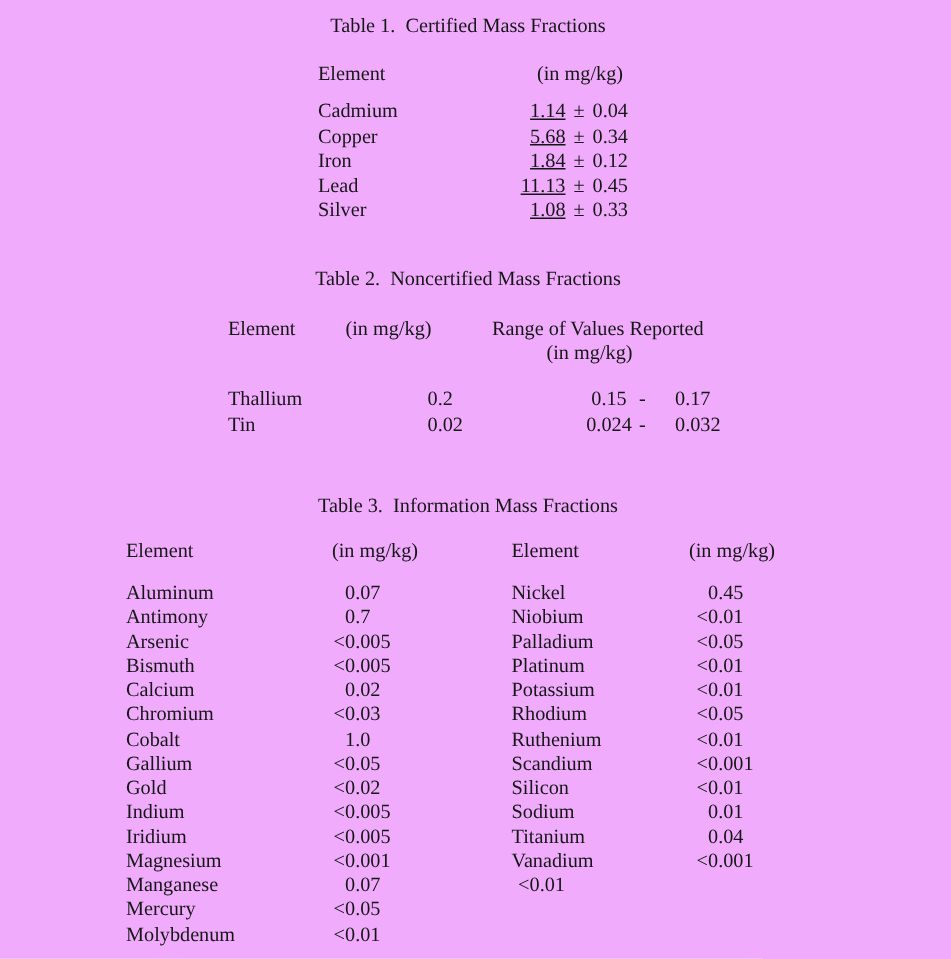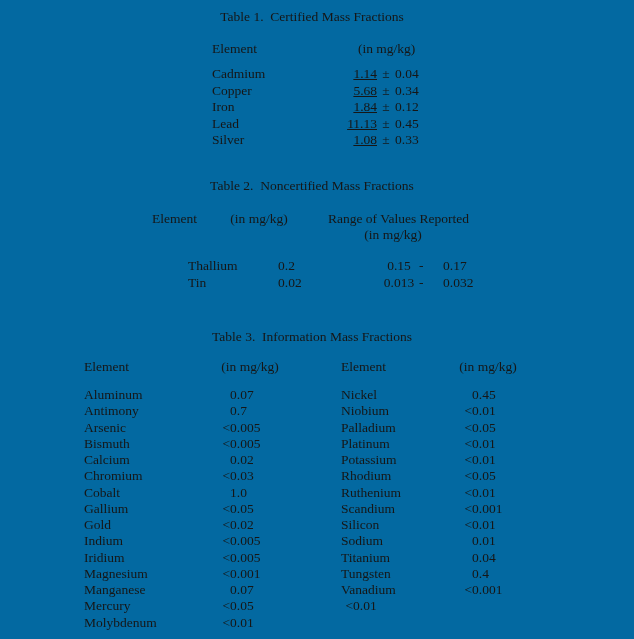--- a/index.html
+++ b/index.html
@@ -1,33 +1,33 @@
 <!DOCTYPE html>
 <html><head>
 <meta charset="utf-8">
 <style>
   html,body { margin:0; padding:0; }
   .page {
     position:relative; width:634px; height:639px;
-    background:#0369a1; color:#161616;
+    background:#f0abfc; color:#161616;
     font-family:"Liberation Serif", serif;
     font-size:13.5px; overflow:hidden;
   }
   .abs { position:absolute; }
   .title { width:624px; left:0; text-align:center; white-space:pre; }
   .hdr { white-space:pre; }
   .row { display:flex; }
   .t1-row { height:16.5px; line-height:16.5px; }
   .t1-name { width:124px; }
   .t1-val { width:41px; text-align:right;text-decoration:underline; }
   .t1-pm { width:18px; text-align:center; }
   .t1-err { width:40px; text-align:left; }
   .t2-row { height:16.5px; line-height:16.5px; }
-  .t2-name { width:90px;margin-left:36px; }
-  .t2-val { width:103px; }
+  .t2-name { width:90px; }
+  .t2-val { width:103px;margin-left:43px; }
   .t2-low { width:36px;text-align:center; }
   .t2-sep { width:24px; padding-left:2px; }
   .t2-high { width:44px; }
   .t3-row { height:16.25px; line-height:16.25px; }
   .t3-name-l { width:133px; }
   .t3-name-r { width:119px; }
   .t3-prefix { width:13px; text-align:right; }
   .t3-prefix-r { width:12px; text-align:right; }
   .t3-digits { text-align:left; }
   .center90 { width:90px; text-align:center; }
@@ -86,21 +86,21 @@
     <div class="row t2-row">
       <span class="t2-name">Thallium</span>
       <span class="t2-val">0.2</span>
       <span class="t2-low">0.15</span>
       <span class="t2-sep">-</span>
       <span class="t2-high">0.17</span>
     </div>
     <div class="row t2-row">
       <span class="t2-name">Tin</span>
       <span class="t2-val">0.02</span>
-      <span class="t2-low">0.013</span>
+      <span class="t2-low">0.024</span>
       <span class="t2-sep">-</span>
       <span class="t2-high">0.032</span>
     </div>
   </div>
 
   <div class="abs title" style="top:329px;">Table 3.  Information Mass Fractions</div>
 
   <div class="abs hdr" style="left:84px; top:359px;">Element</div>
   <div class="abs hdr center90" style="left:205px; top:359px;">(in mg/kg)</div>
   <div class="abs hdr" style="left:341px; top:359px;">Element</div>
@@ -234,25 +234,20 @@
       <span class="t3-name-r">Sodium</span>
       <span class="t3-prefix-r"></span>
       <span class="t3-digits">0.01</span>
     </div>
     <div class="row t3-row">
       <span class="t3-name-r">Titanium</span>
       <span class="t3-prefix-r"></span>
       <span class="t3-digits">0.04</span>
     </div>
     <div class="row t3-row">
-      <span class="t3-name-r">Tungsten</span>
-      <span class="t3-prefix-r"></span>
-      <span class="t3-digits">0.4</span>
-    </div>
-    <div class="row t3-row">
       <span class="t3-name-r">Vanadium</span>
       <span class="t3-prefix-r">&lt;</span>
       <span class="t3-digits">0.001</span>
     </div>
     <div class="row t3-row">
       <span class="t3-prefix-r">&lt;</span>
       <span class="t3-digits">0.01</span>
     </div>
   </div>
 

